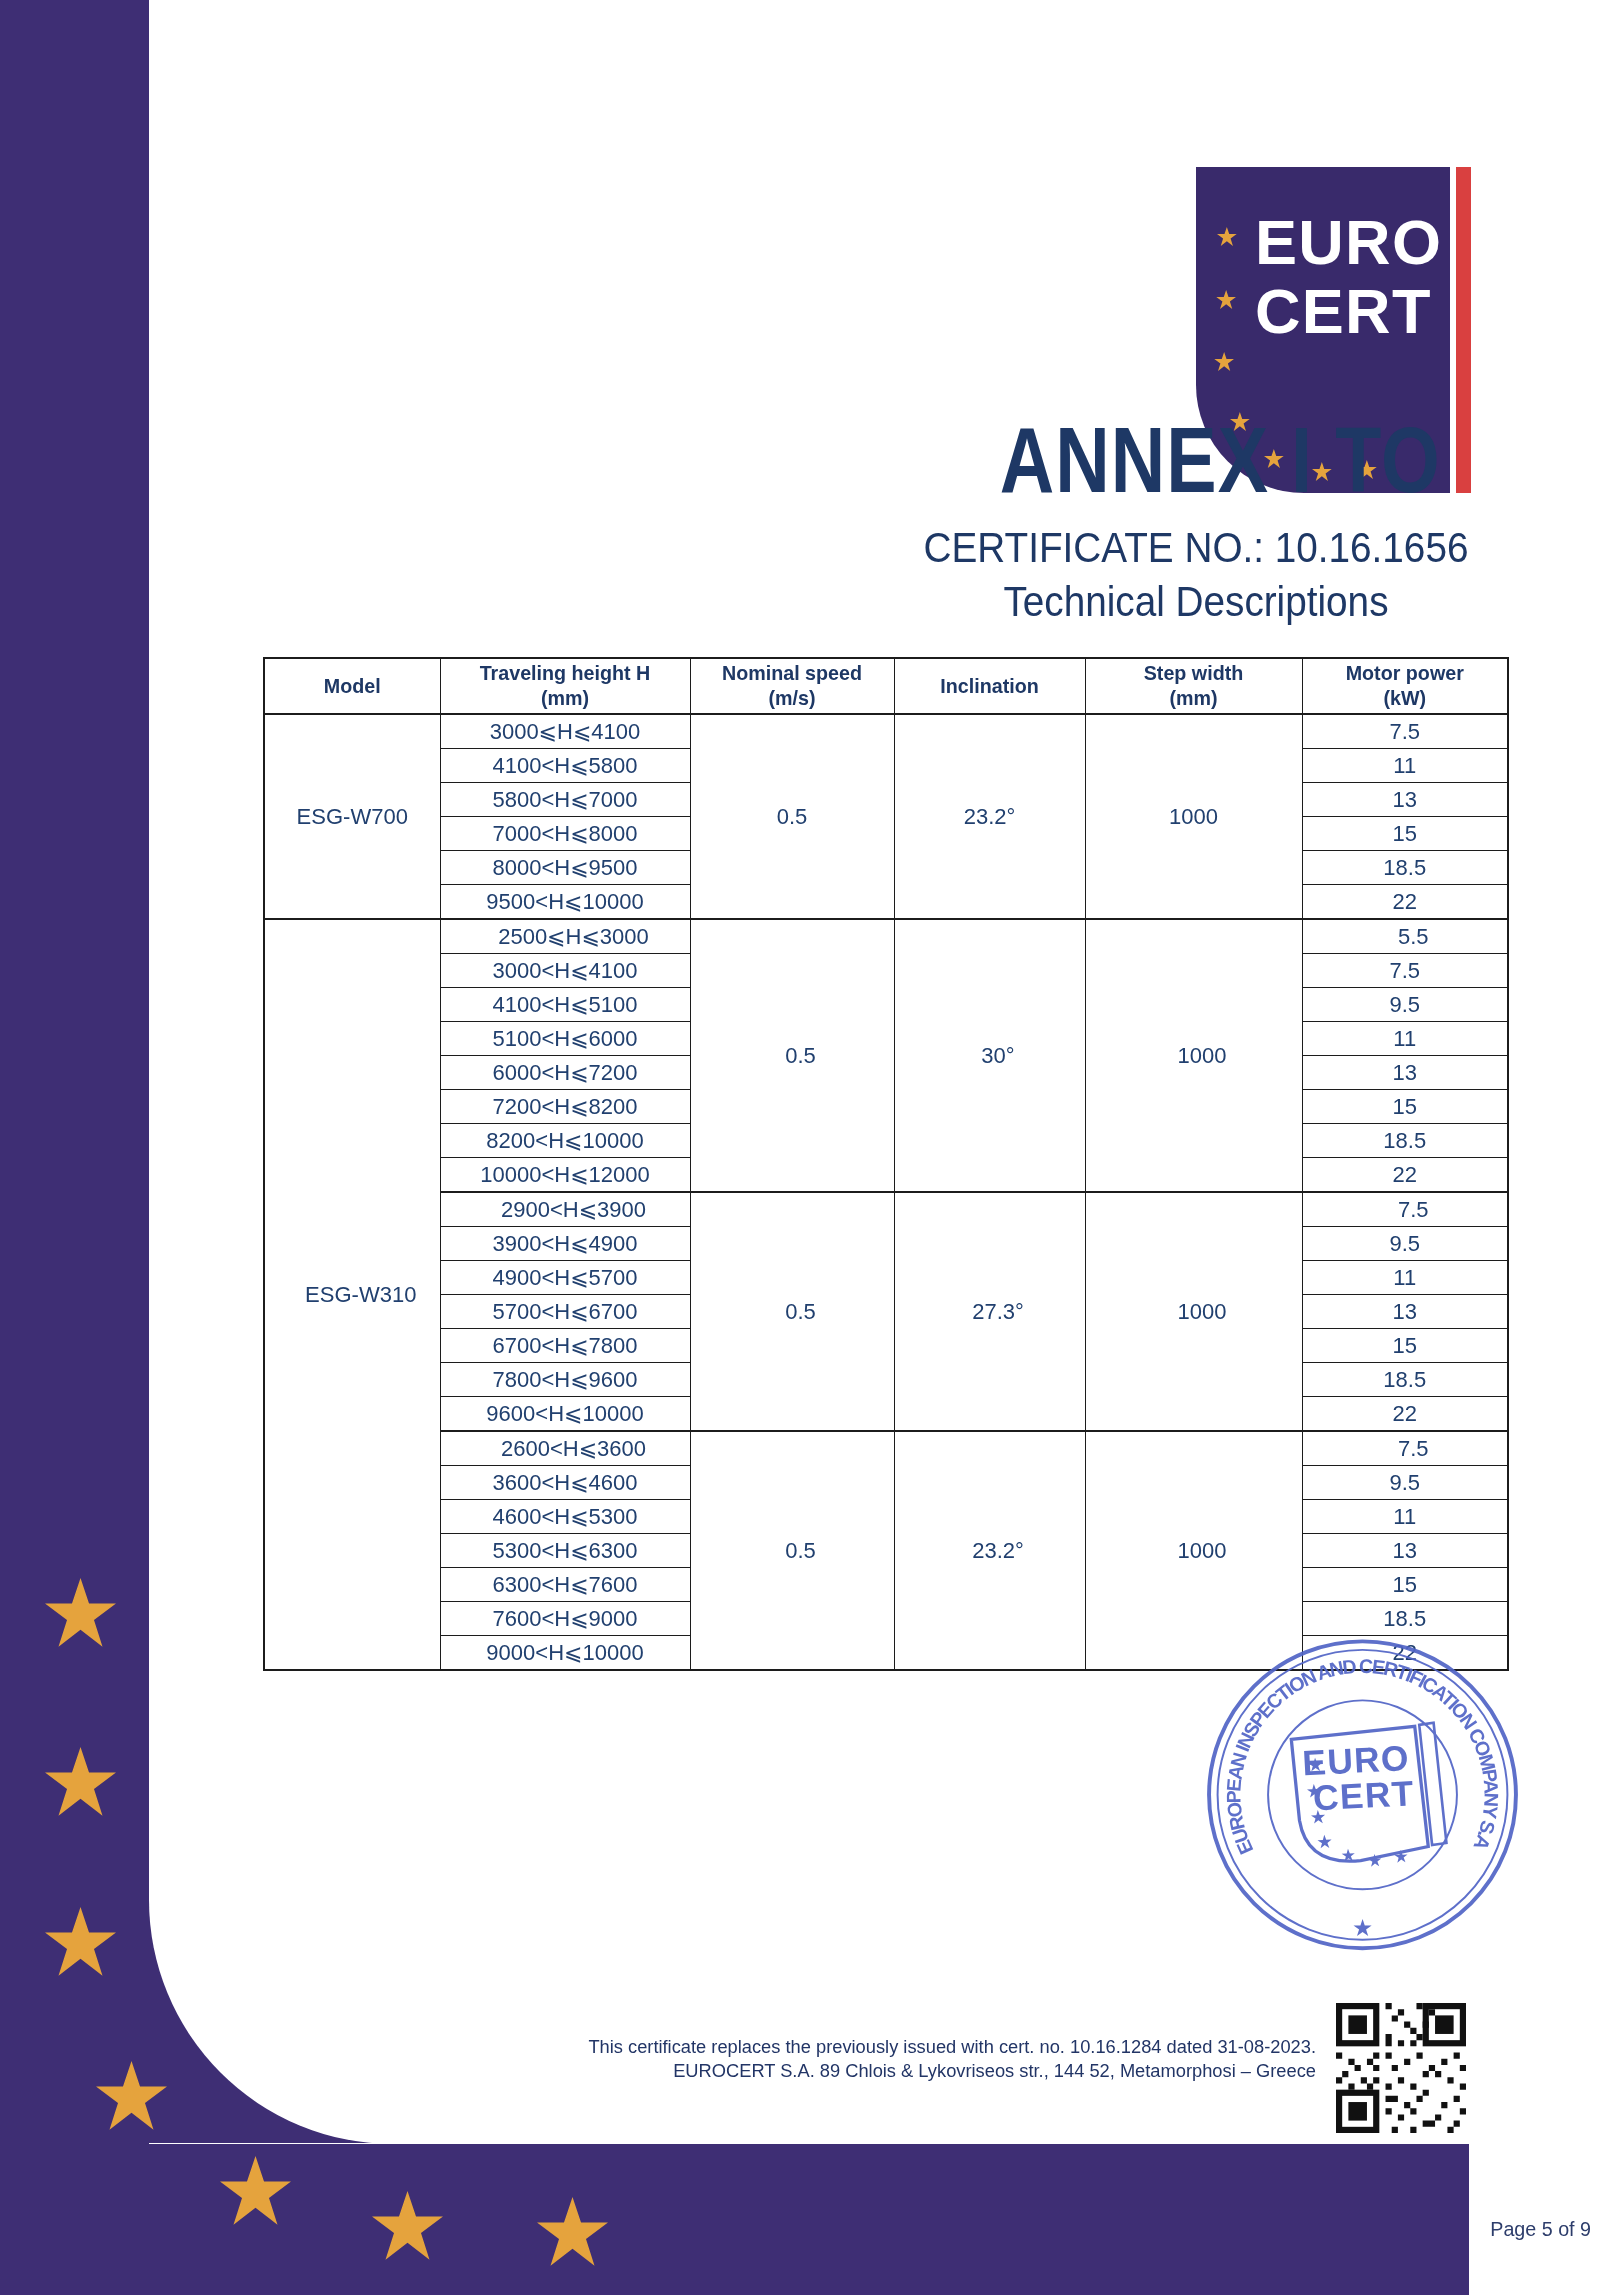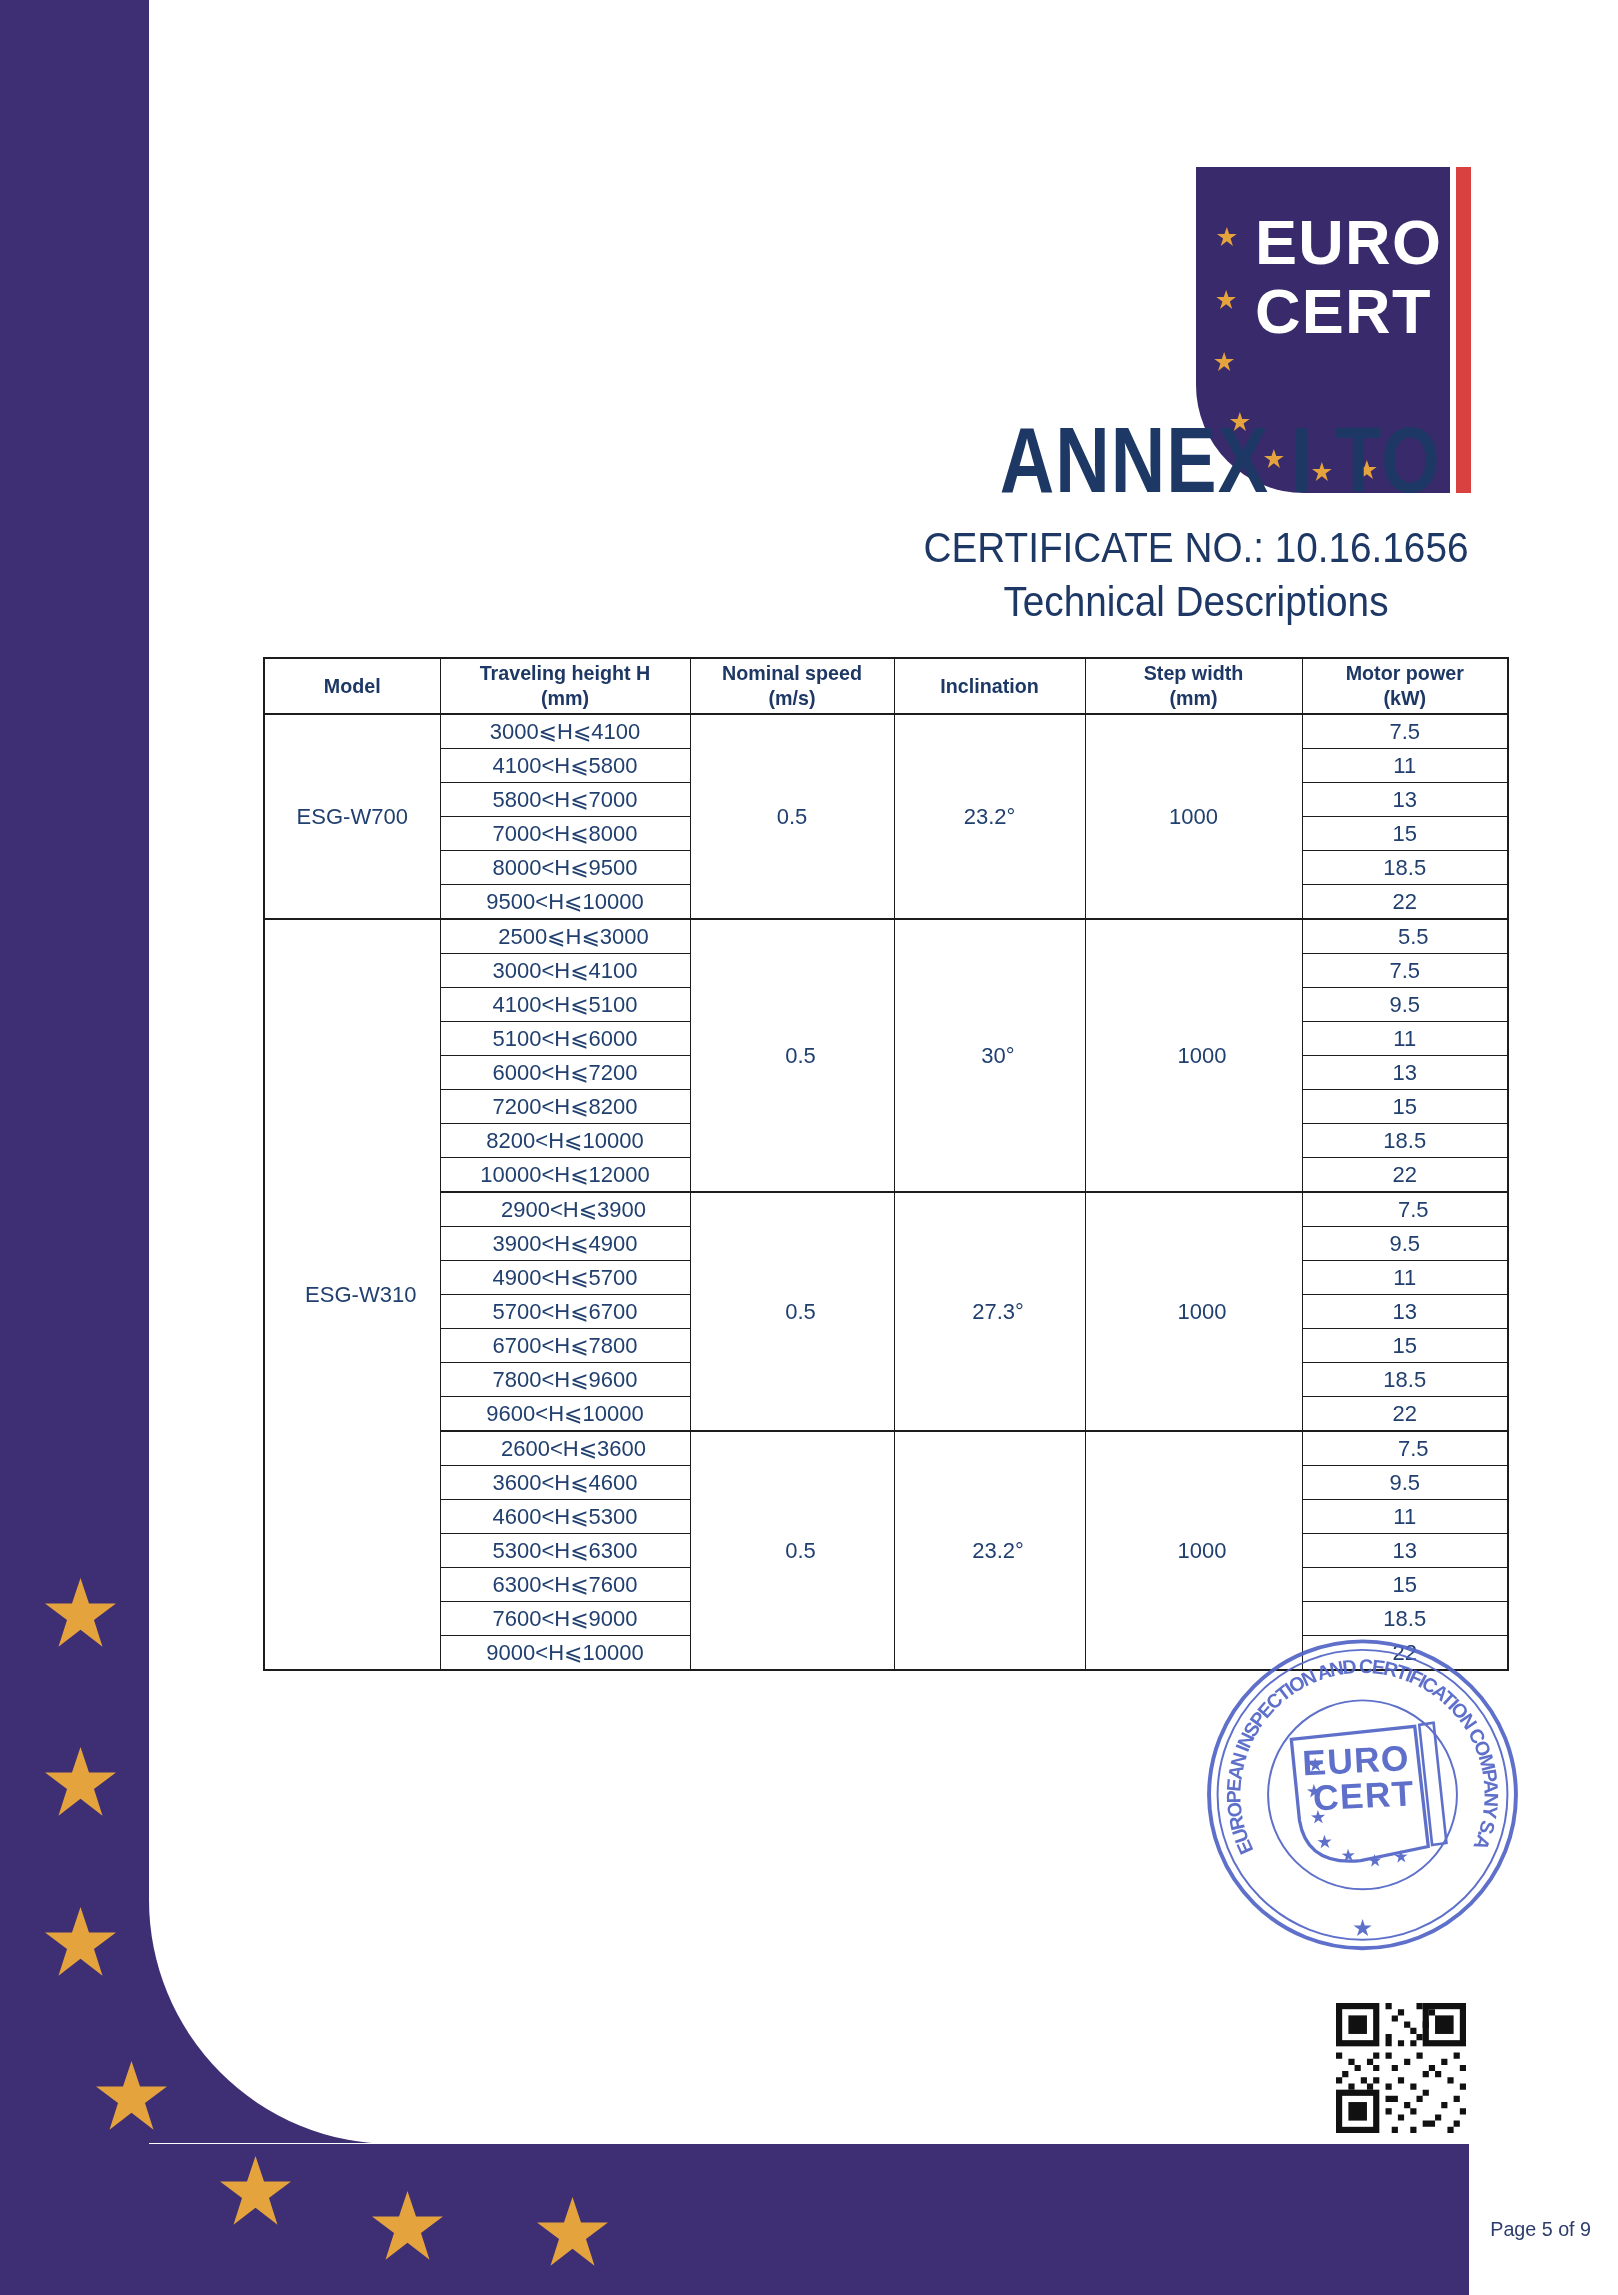--- a/index.html
+++ b/index.html
@@ -303,16 +303,18 @@
              M0 72h9v9h-9z M72 72h9v9h-9z M117 72h9v9h-9z M171 72h9v9h-9z M18 81h9v9h-9z M45 81h9v9h-9z M99 81h9v9h-9z M153 81h9v9h-9z
              M27 90h9v9h-9z M81 90h9v9h-9z M135 90h9v9h-9z M180 90h9v9h-9z M9 99h9v9h-9z M126 99h9v9h-9z M144 99h9v9h-9z
              M0 108h9v9h-9z M36 108h9v9h-9z M90 108h9v9h-9z M162 108h9v9h-9z M18 117h9v9h-9z M45 117h9v9h-9z M72 117h9v9h-9z M108 117h9v9h-9z M180 117h9v9h-9z
              M126 126h9v9h-9z M72 135h9v9h-9z M81 135h9v9h-9z M117 135h9v9h-9z M171 135h9v9h-9z M99 144h9v9h-9z M153 144h9v9h-9z
              M72 153h9v9h-9z M108 153h9v9h-9z M180 153h9v9h-9z M90 162h9v9h-9z M144 162h9v9h-9z M126 171h9v9h-9z M135 171h9v9h-9z M171 171h9v9h-9z
              M81 180h9v9h-9z M108 180h9v9h-9z M162 180h9v9h-9z"></path>
   </g>
 </svg>
 
 <div class="abs" id="footer-note">
+  <div>This certificate replaces the previously issued with cert. no. 10.16.1284 dated 31-08-2023.</div>
+  <div>EUROCERT S.A. 89 Chlois &amp; Lykovriseos str., 144 52, Metamorphosi – Greece</div>
 </div>
 
 <div class="abs" id="page-number">Page 5 of 9</div>
 
 
 </body></html>

